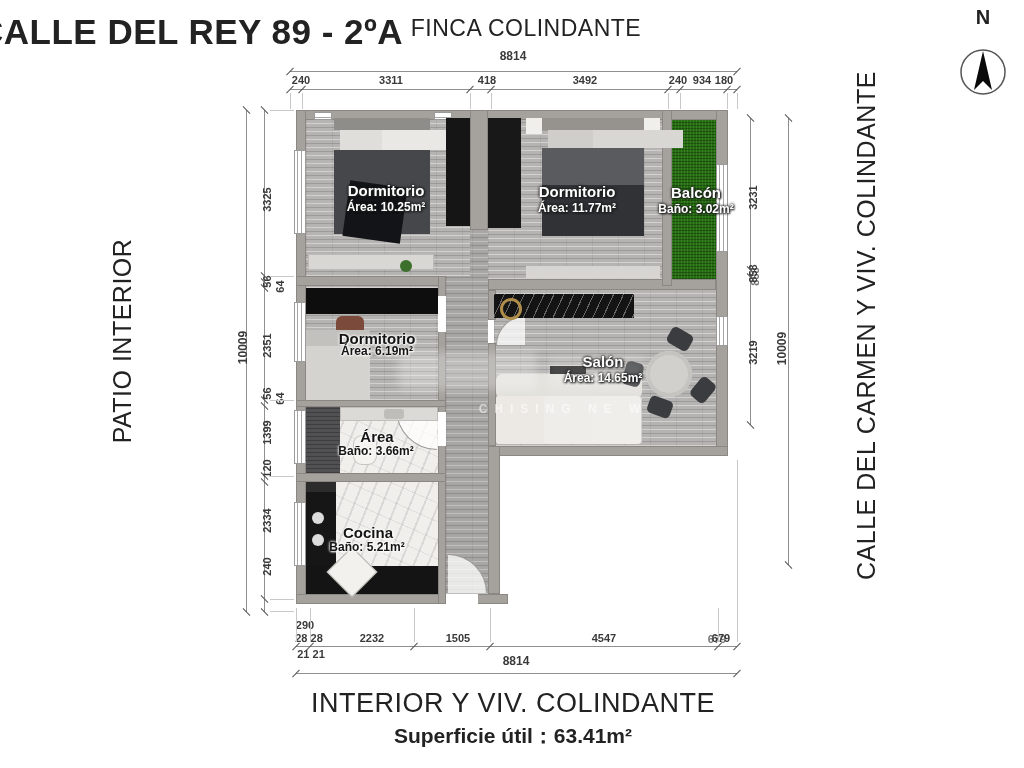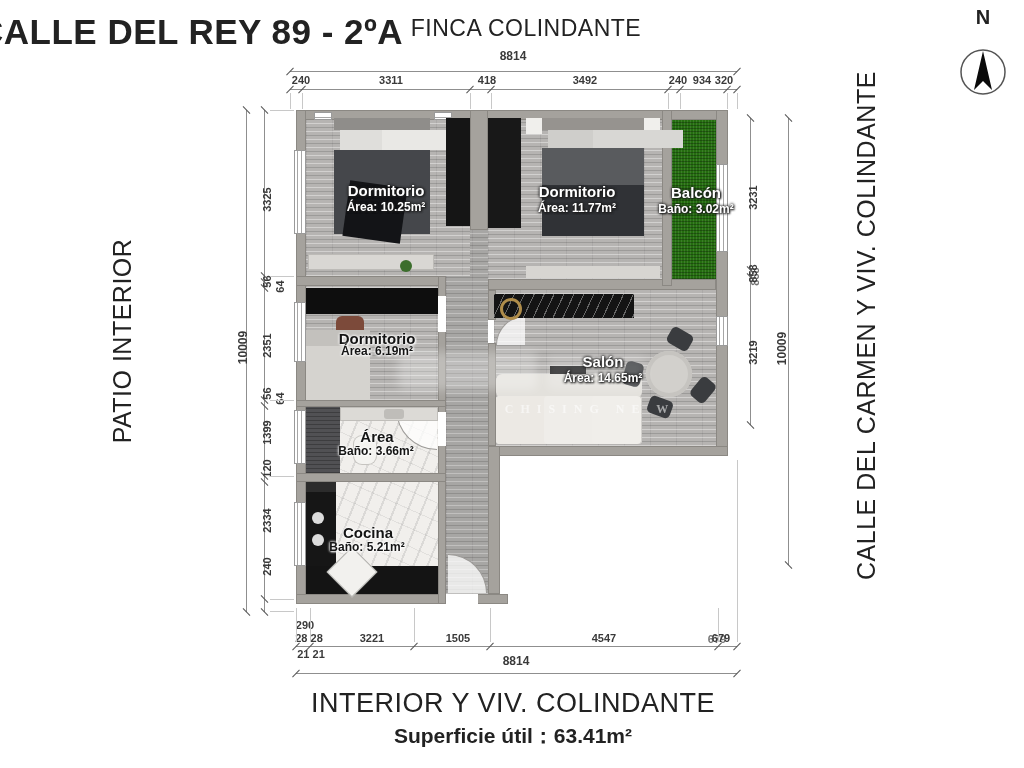--- a/index.html
+++ b/index.html
@@ -146,21 +146,21 @@
 
   <div class="furn" style="left:306px;top:482px;width:30px;height:10px;background:#2c2c2c;"></div>
   <div class="furn" style="left:306px;top:492px;width:30px;height:102px;background:#161616;"></div>
   <div class="furn" style="left:312px;top:512px;width:12px;height:12px;border-radius:50%;background:#dcdcdc;"></div>
   <div class="furn" style="left:312px;top:534px;width:12px;height:12px;border-radius:50%;background:#dcdcdc;"></div>
   <div class="furn" style="left:306px;top:566px;width:132px;height:28px;background:#141414;"></div>
   <div class="furn" style="left:334px;top:554px;width:34px;height:34px;background:#f2f1ee;border:1px solid #b0b0ac;transform:rotate(45deg);"></div>
 
   <div class="wm-blob" style="left:398px;top:352px;width:140px;height:38px;"></div>
   <div class="wm-blob" style="left:546px;top:356px;width:100px;height:34px;background:rgba(255,255,255,.2);"></div>
-  <div class="wm-text" style="left:490px;top:402px;width:200px;font-family:Liberation Serif, serif;">CHISING NE W</div>
+  <div class="wm-text" style="left:463px;top:402px;width:200px;">CHISING NE W</div>
 
   <div class="abs room-name" style="left:316px;top:182px;width:140px;">Dormitorio</div>
   <div class="abs room-area" style="left:316px;top:200px;width:140px;">Área: 10.25m²</div>
   <div class="abs room-name" style="left:507px;top:183px;width:140px;">Dormitorio</div>
   <div class="abs room-area" style="left:507px;top:201px;width:140px;">Área: 11.77m²</div>
   <div class="abs room-name" style="left:626px;top:184px;width:140px;">Balcón</div>
   <div class="abs room-area" style="left:626px;top:202px;width:140px;">Baño: 3.02m²</div>
   <div class="abs room-name dark-text" style="left:307px;top:330px;width:140px;">Dormitorio</div>
   <div class="abs room-area dark-text" style="left:307px;top:344px;width:140px;">Área: 6.19m²</div>
   <div class="abs room-name" style="left:533px;top:353px;width:140px;">Salón</div>
@@ -175,21 +175,21 @@
   <div class="abs dim dim-big" style="left:483px;top:50px;width:60px;">8814</div>
   <div class="abs hline" style="left:290px;top:71px;width:447px;"></div>
   <div class="abs tick" style="left:285px;top:71px;"></div>
     <div class="abs tick" style="left:732px;top:71px;"></div>
   <div class="abs dim" style="left:283px;top:74px;width:36px;">240</div>
   <div class="abs dim" style="left:369px;top:74px;width:44px;">3311</div>
   <div class="abs dim" style="left:469px;top:74px;width:36px;">418</div>
   <div class="abs dim" style="left:563px;top:74px;width:44px;">3492</div>
   <div class="abs dim" style="left:663px;top:74px;width:30px;">240</div>
   <div class="abs dim" style="left:687px;top:74px;width:30px;">934</div>
-  <div class="abs dim" style="left:709px;top:74px;width:30px;">320</div>
+  <div class="abs dim" style="left:709px;top:74px;width:30px;">180</div>
   <div class="abs hline" style="left:290px;top:89px;width:447px;"></div>
   <div class="abs tick" style="left:285px;top:89px;"></div>
     <div class="abs tick" style="left:297px;top:89px;"></div>
   <div class="abs tick" style="left:465px;top:89px;"></div>
     <div class="abs tick" style="left:486px;top:89px;"></div>
   <div class="abs tick" style="left:663px;top:89px;"></div>
     <div class="abs tick" style="left:675px;top:89px;"></div>
   <div class="abs tick" style="left:722px;top:89px;"></div>
     <div class="abs tick" style="left:732px;top:89px;"></div>
   <div class="abs riser" style="left:290px;top:93px;width:1px;height:16px;"></div>
@@ -248,21 +248,21 @@
     <div class="abs tickv" style="left:750px;top:420px;"></div>
   <div class="abs vline" style="left:788px;top:118px;height:447px;"></div>
   <div class="abs dim dim-big rot" style="left:750px;top:342px;width:64px;">10009</div>
   <div class="abs tickv" style="left:788px;top:113px;"></div>
     <div class="abs tickv" style="left:788px;top:560px;"></div>
 </div>
 
 <div class="abs">
   <div class="abs dim" style="left:287px;top:619px;width:36px;">290</div>
   <div class="abs dim" style="left:289px;top:632px;width:40px;">28 28</div>
-  <div class="abs dim" style="left:350px;top:632px;width:44px;">3221</div>
+  <div class="abs dim" style="left:350px;top:632px;width:44px;">2232</div>
   <div class="abs dim" style="left:438px;top:632px;width:40px;">1505</div>
   <div class="abs dim" style="left:582px;top:632px;width:44px;">4547</div>
   <div class="abs dim" style="left:704px;top:632px;width:34px;">679</div>
   <div class="abs dim" style="left:700px;top:633px;width:34px;opacity:.7;">679</div>
   <div class="abs hline" style="left:296px;top:646px;width:441px;"></div>
   <div class="abs tick" style="left:291px;top:646px;"></div>
     <div class="abs tick" style="left:305px;top:646px;"></div>
   <div class="abs tick" style="left:409px;top:646px;"></div>
     <div class="abs tick" style="left:485px;top:646px;"></div>
   <div class="abs tick" style="left:713px;top:646px;"></div>

